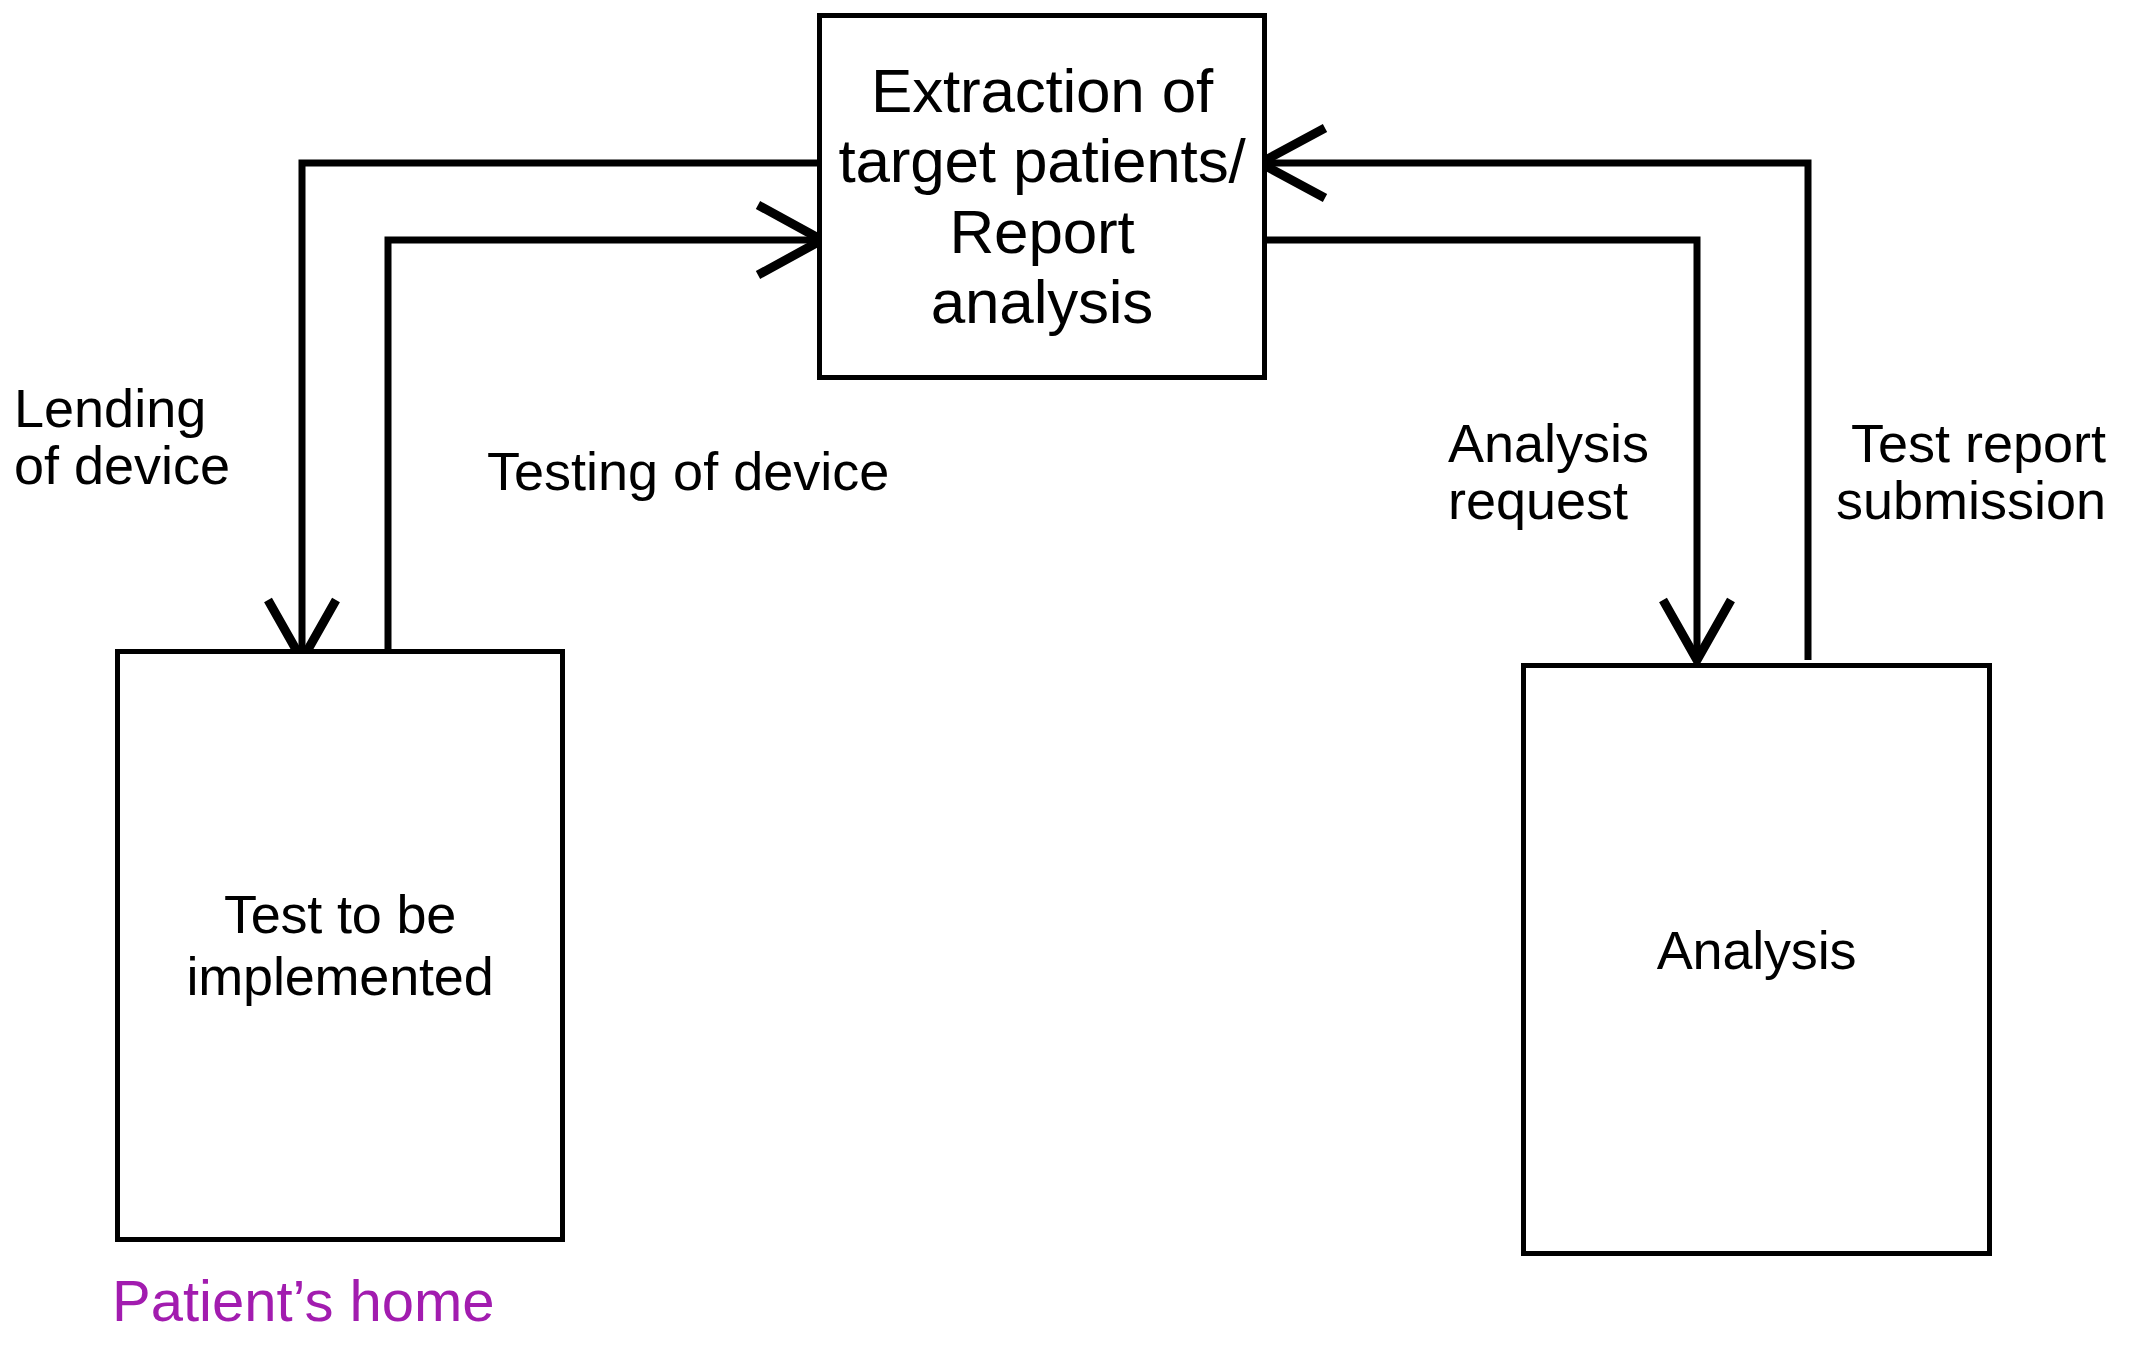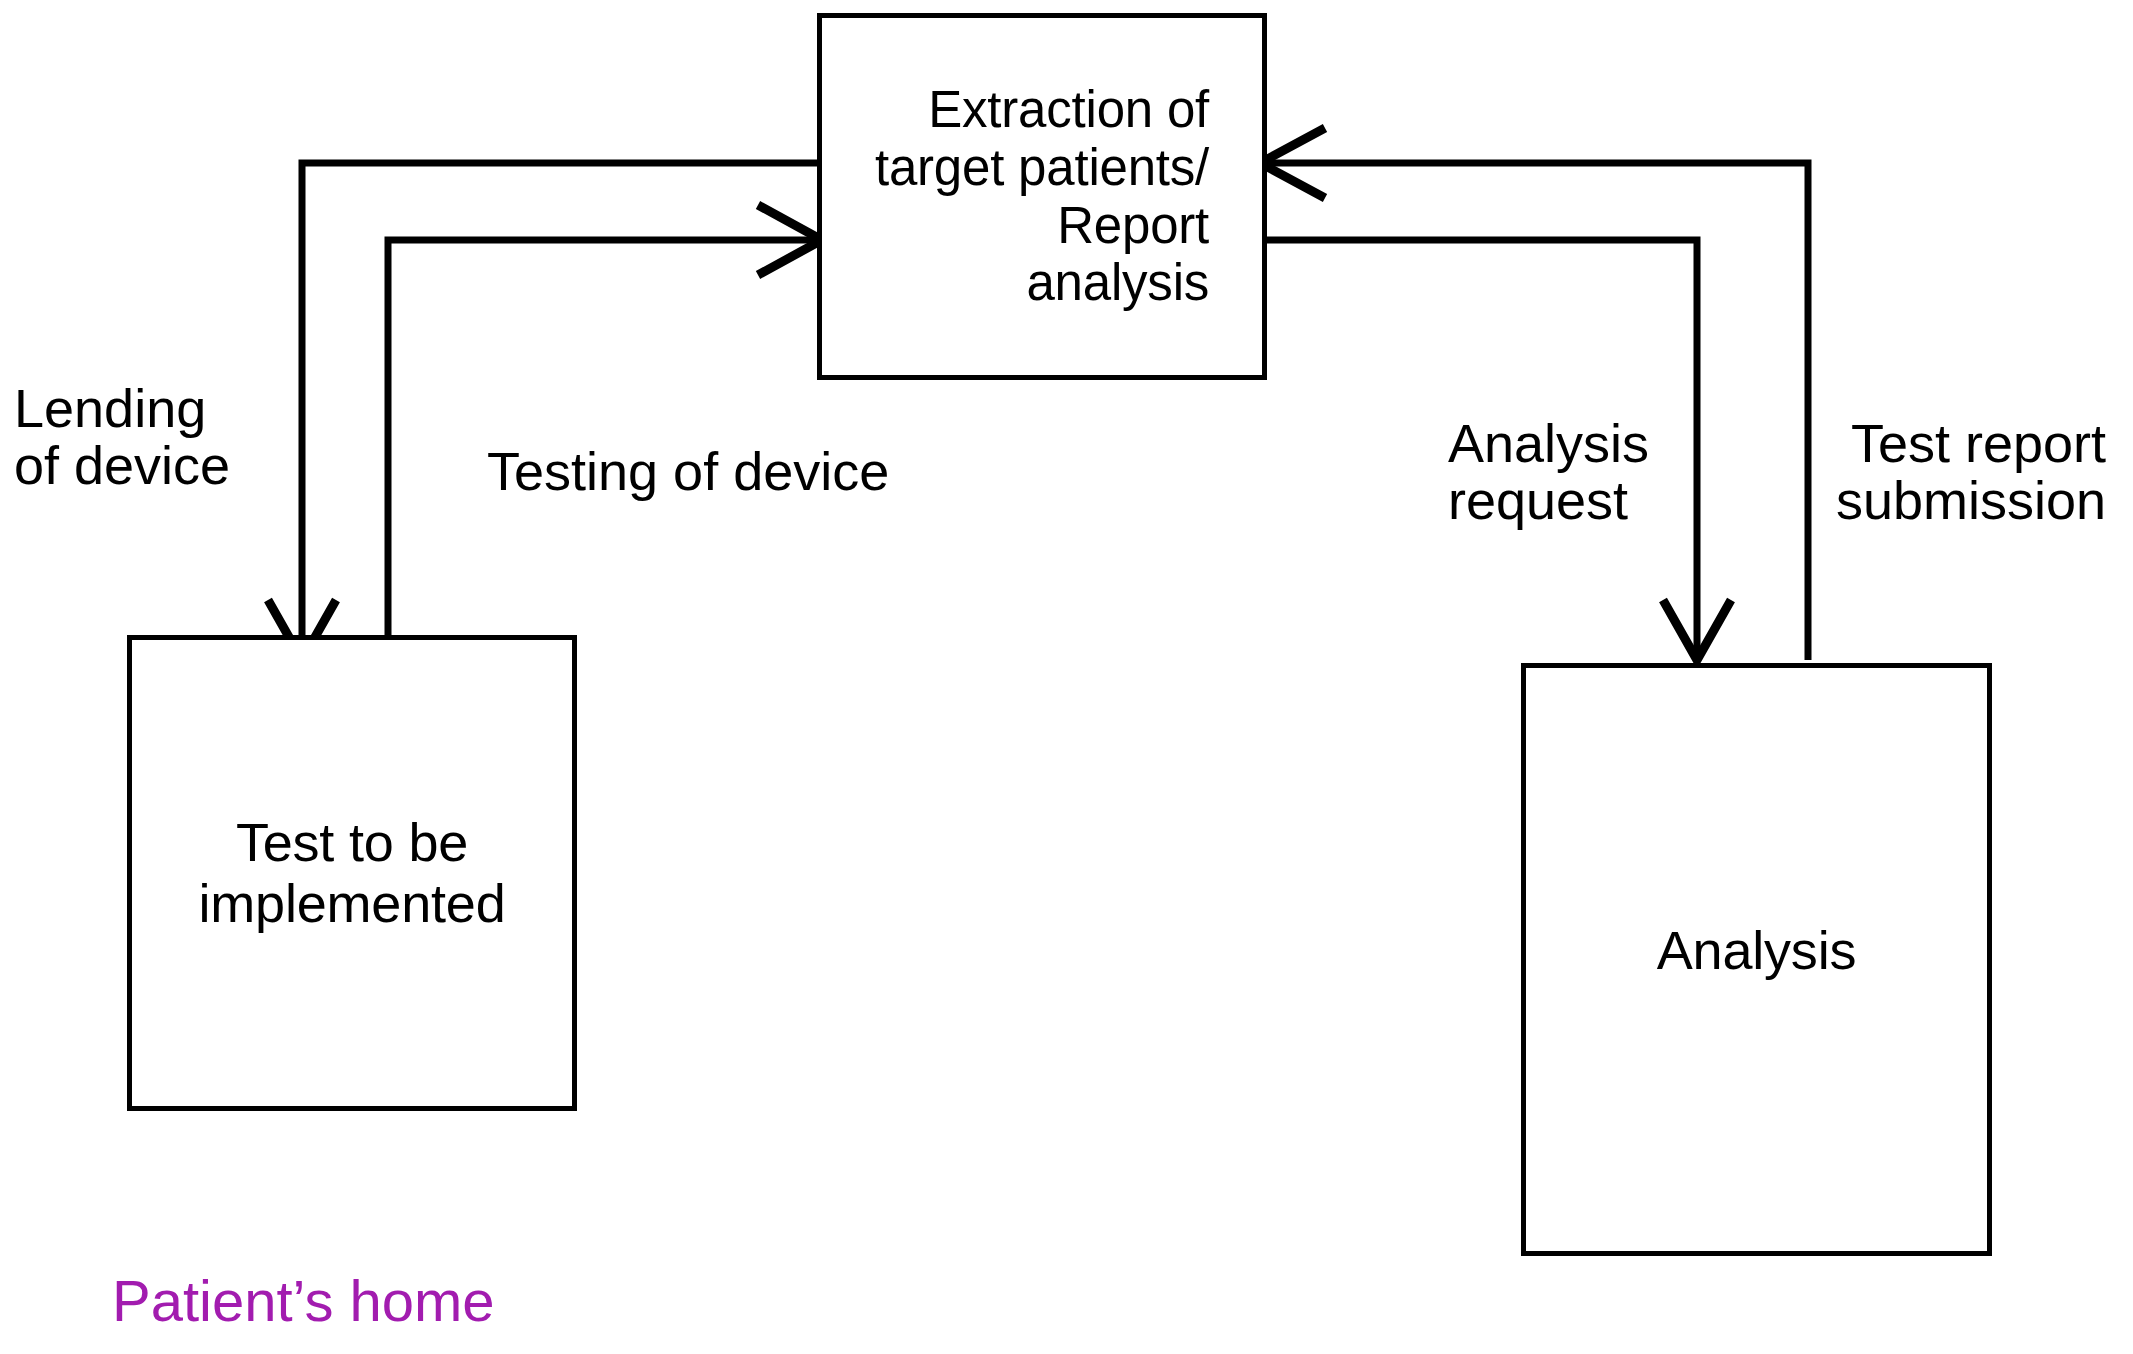--- a/index.html
+++ b/index.html
@@ -53,28 +53,27 @@
     white-space: nowrap;
     color: #a21caf;
   }
   
   #box-extraction {
     left: 817px;
     top: 13px;
     width: 450px;
     height: 367px;
   }
-  #box-extraction .node-text { font-size: 51px; text-align: right; }
+  #box-extraction .node-text { font-size: 62px; }
   
   #box-test {
     left: 115px;
-    top: 635px;
+    top: 649px;
     width: 450px;
-    height: 476px;
-    margin-left: 12px;
+    height: 593px;
   }
   
   #box-analysis {
     left: 1521px;
     top: 663px;
     width: 471px;
     height: 593px;
   }
   #box-analysis .node-text {
     position: relative;

